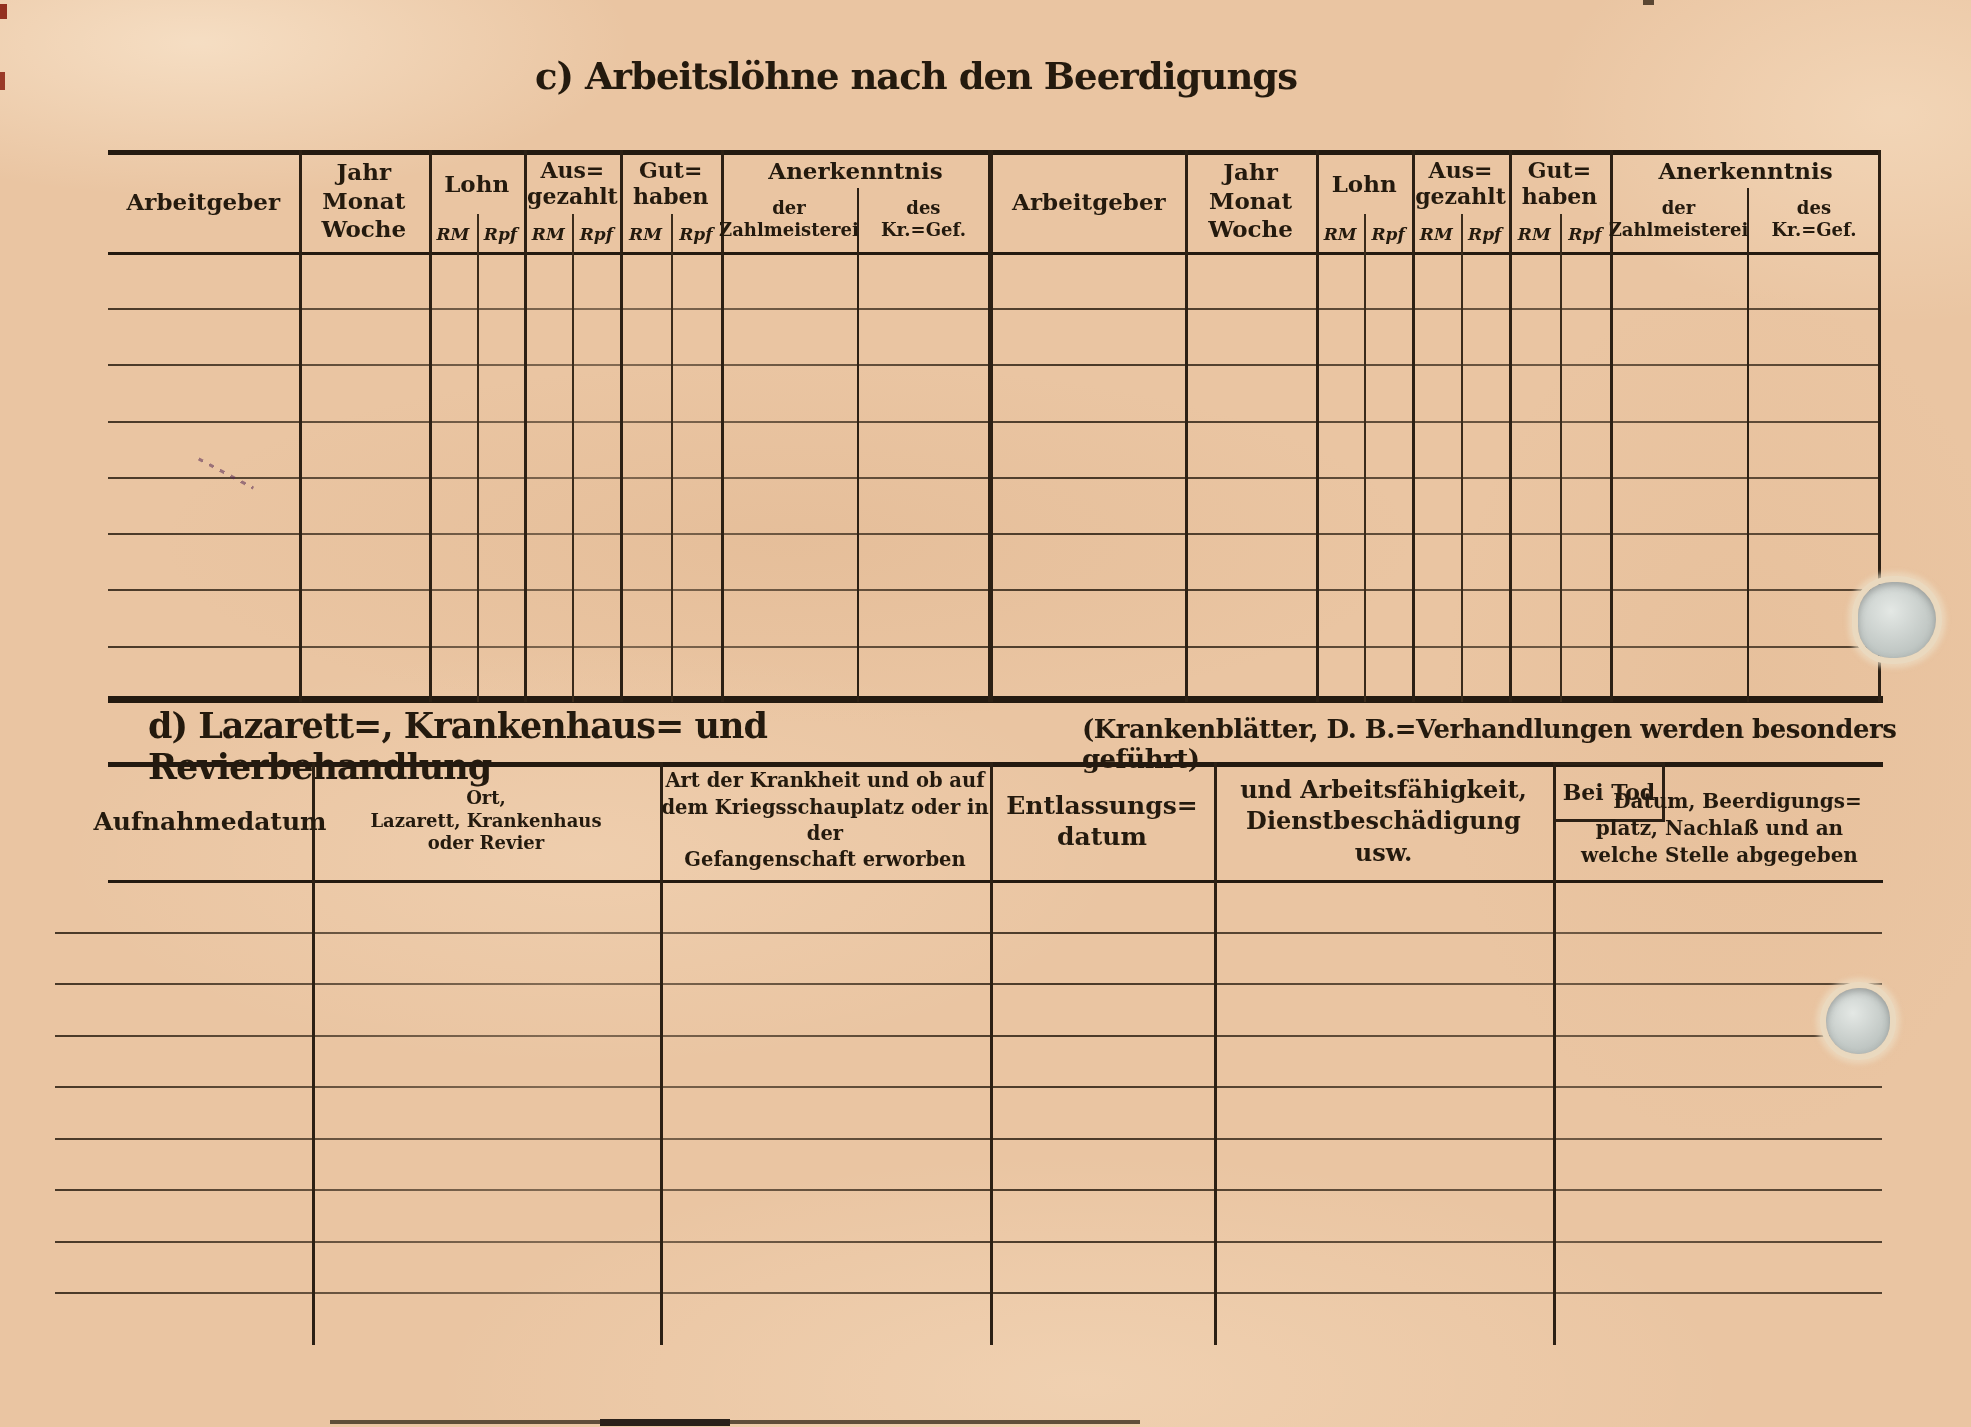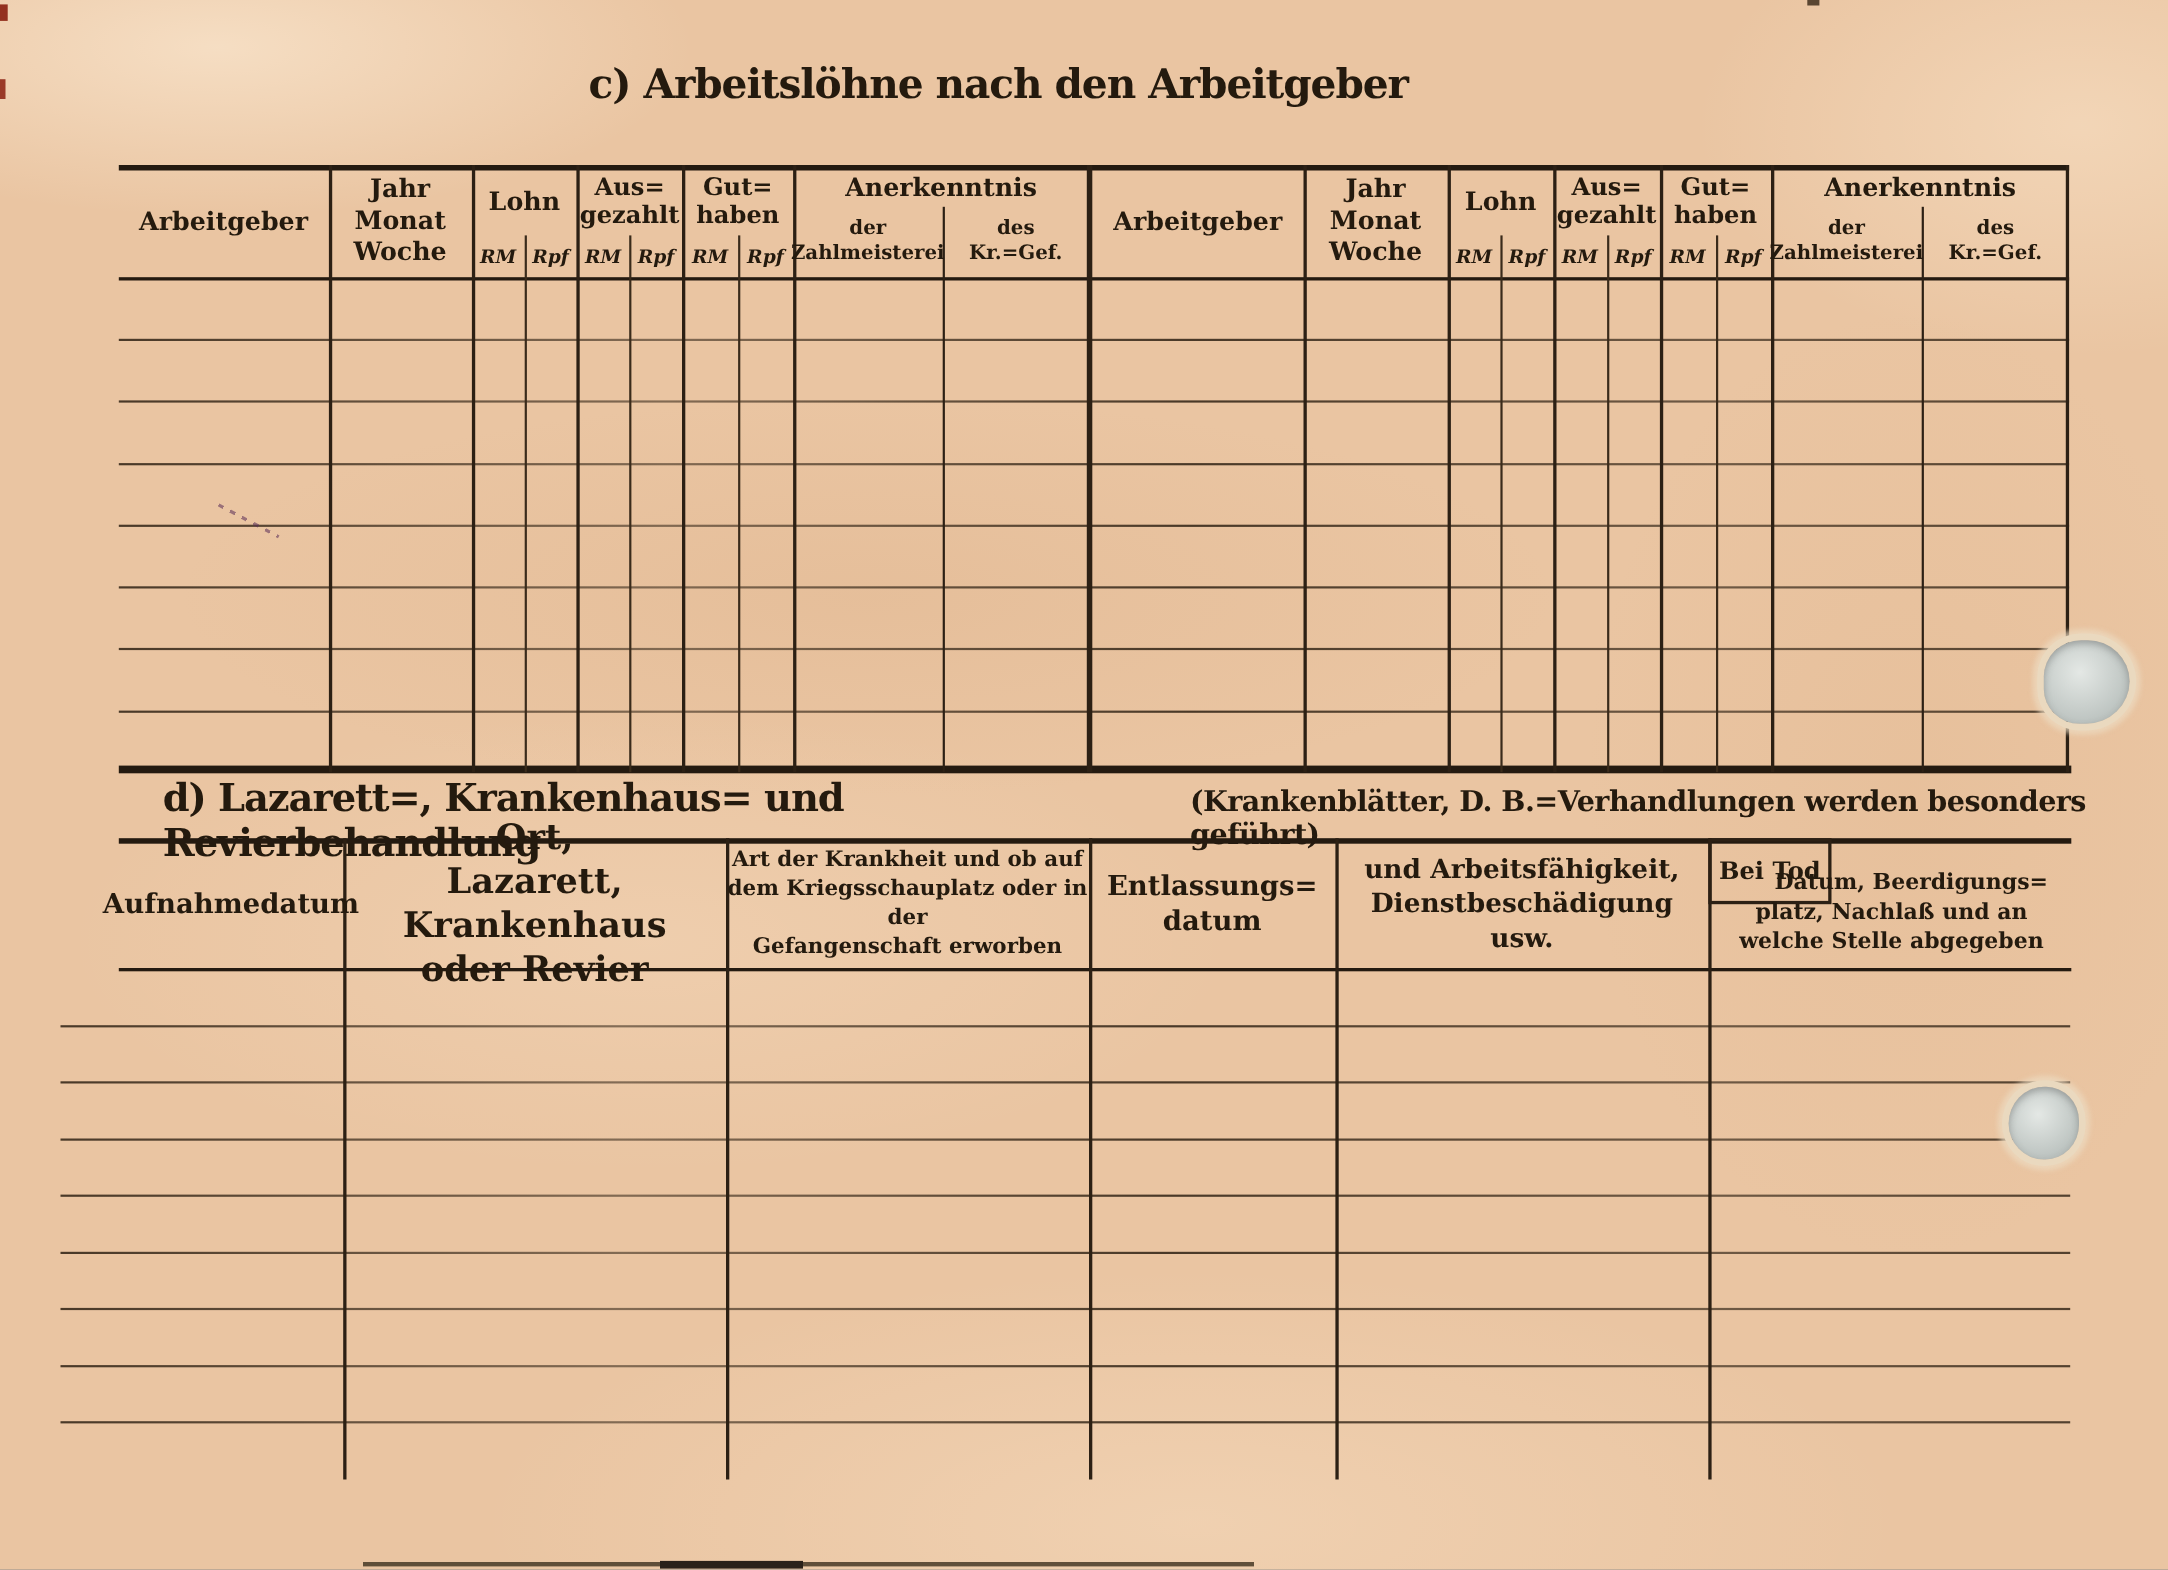--- a/index.html
+++ b/index.html
@@ -29,21 +29,21 @@
   .hole{position:absolute;
     background:radial-gradient(circle at 42% 38%, #e4e8e5, #bcc3c0 72%);
     box-shadow:0 0 0 6px #ead9bf, 0 0 5px 10px rgba(236,220,194,.7), inset 0 3px 7px rgba(70,70,68,.35);}
   .speck{position:absolute;}
 </style>
 </head>
 <body>
 
 <div class="page">
 
-  <div class="t" style="left:535px;top:54px;font-size:37px;letter-spacing:-1px;">c) Arbeitslöhne nach den Arbeitgeber</div>
+  <div class="t" style="left:535px;top:54px;font-size:37px;letter-spacing:-1px;">c) Arbeitslöhne nach den Beerdigungs</div>
 
   <div style="position:absolute;left:108px;top:150px;width:1773px;height:552px;">
     <div class="hl" style="left:0;top:0;width:1773px;height:5px;"></div>
     <div class="hl" style="left:0;top:102px;width:1773px;height:3px;"></div>
 
     <div class="rl" style="left:0;top:158px;width:1773px;"></div>
     <div class="rl" style="left:0;top:214px;width:1773px;"></div>
     <div class="rl" style="left:0;top:271px;width:1773px;"></div>
     <div class="rl" style="left:0;top:327px;width:1773px;"></div>
     <div class="rl" style="left:0;top:383px;width:1773px;"></div>
@@ -159,21 +159,21 @@
     <div class="rl" style="left:-53px;top:170px;width:1827px;"></div>
     <div class="rl" style="left:-53px;top:221px;width:1827px;"></div>
     <div class="rl" style="left:-53px;top:273px;width:1827px;"></div>
     <div class="rl" style="left:-53px;top:324px;width:1827px;"></div>
     <div class="rl" style="left:-53px;top:376px;width:1827px;"></div>
     <div class="rl" style="left:-53px;top:427px;width:1827px;"></div>
     <div class="rl" style="left:-53px;top:479px;width:1827px;"></div>
     <div class="rl" style="left:-53px;top:530px;width:1827px;"></div>
 
     <div class="t ctr" style="left:0;top:0;width:204px;height:118px;font-size:25px;">Aufnahmedatum</div>
-    <div class="t ctr col" style="left:204px;top:0;width:348px;height:118px;font-size:32px;line-height:1.25;">
+    <div class="t ctr col" style="left:204px;top:0;width:348px;height:118px;font-size:18px;line-height:1.25;">
       <span>Ort,</span>
       <span>Lazarett, Krankenhaus</span>
       <span>oder Revier</span>
     </div>
     <div class="t ctr col" style="left:552px;top:0;width:330px;height:118px;font-size:19.5px;line-height:1.35;">
       <span>Art der Krankheit und ob auf</span>
       <span>dem Kriegsschauplatz oder in der</span>
       <span>Gefangenschaft erworben</span>
     </div>
     <div class="t ctr col" style="left:882px;top:0;width:224px;height:118px;font-size:25px;line-height:1.25;">

